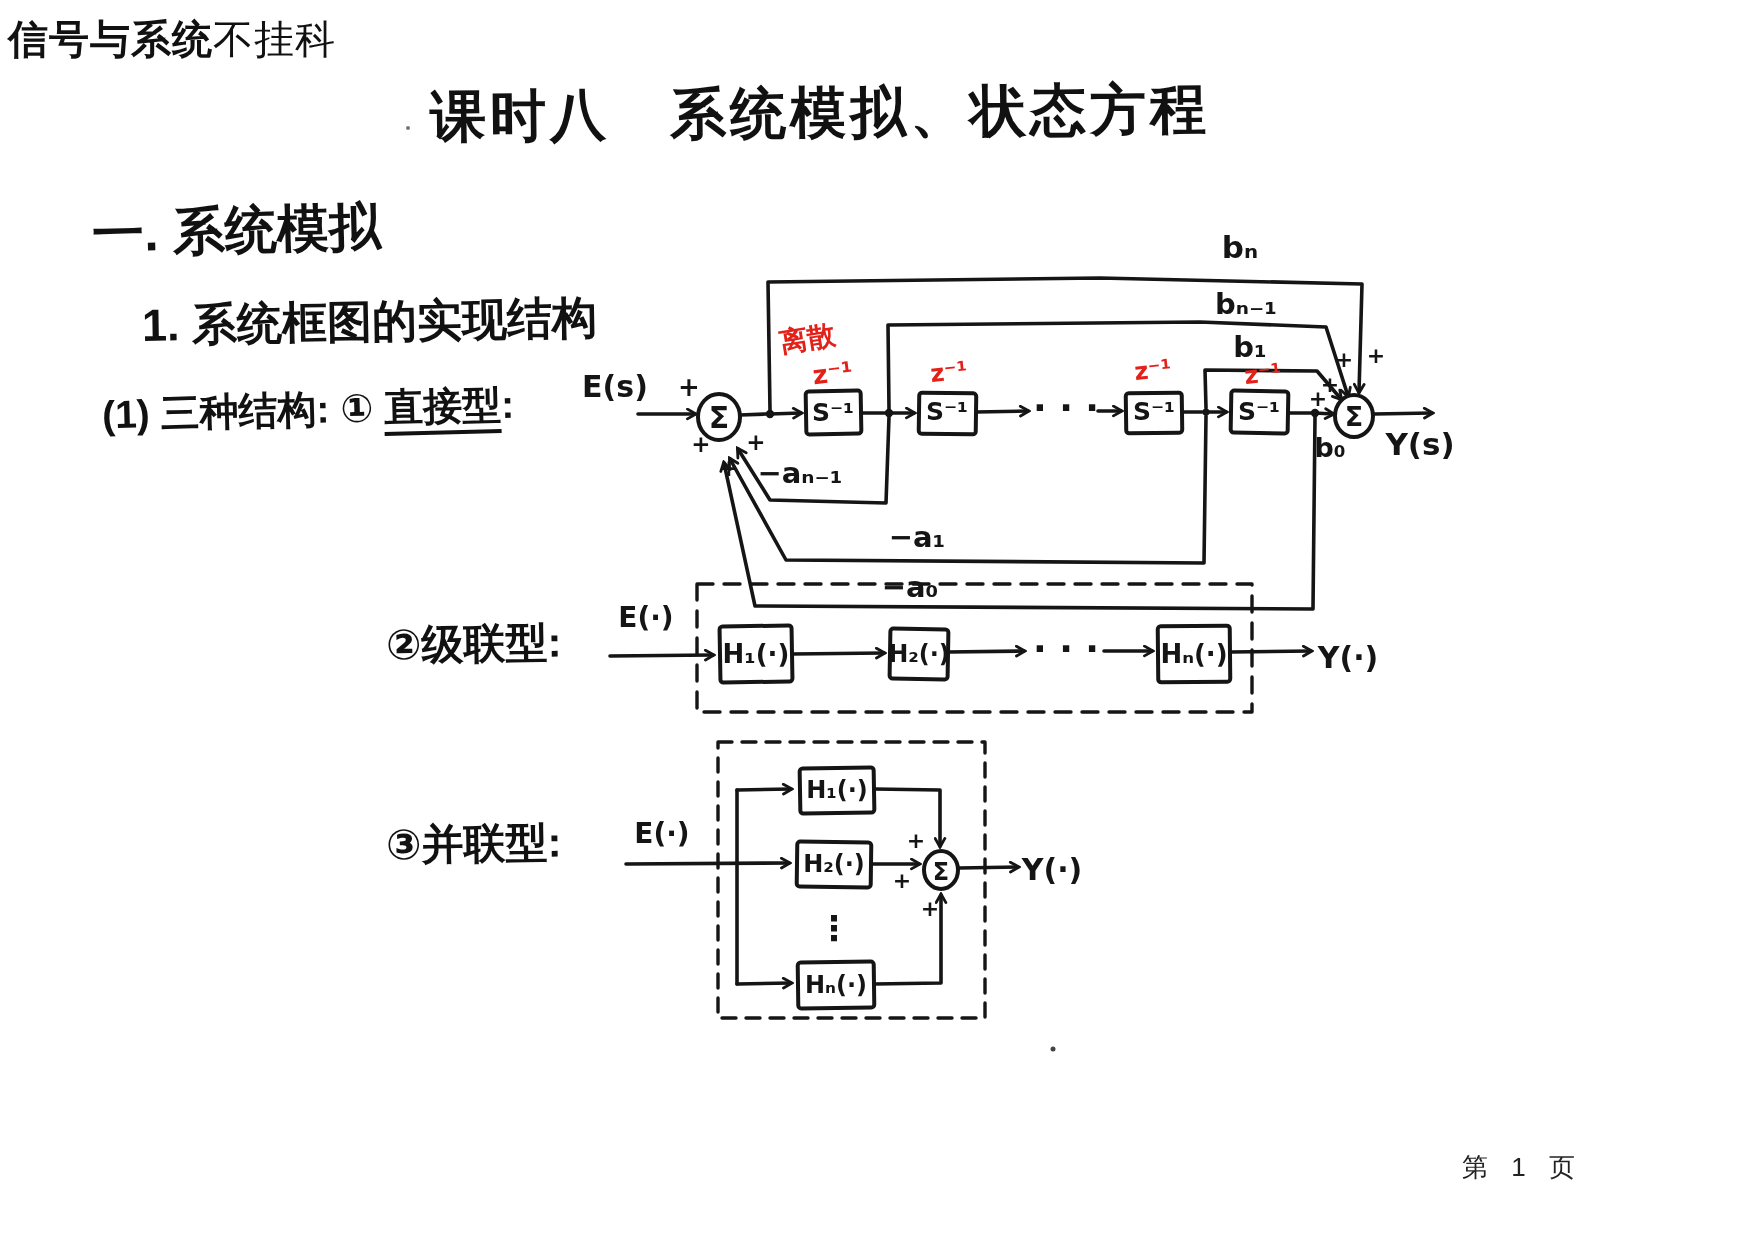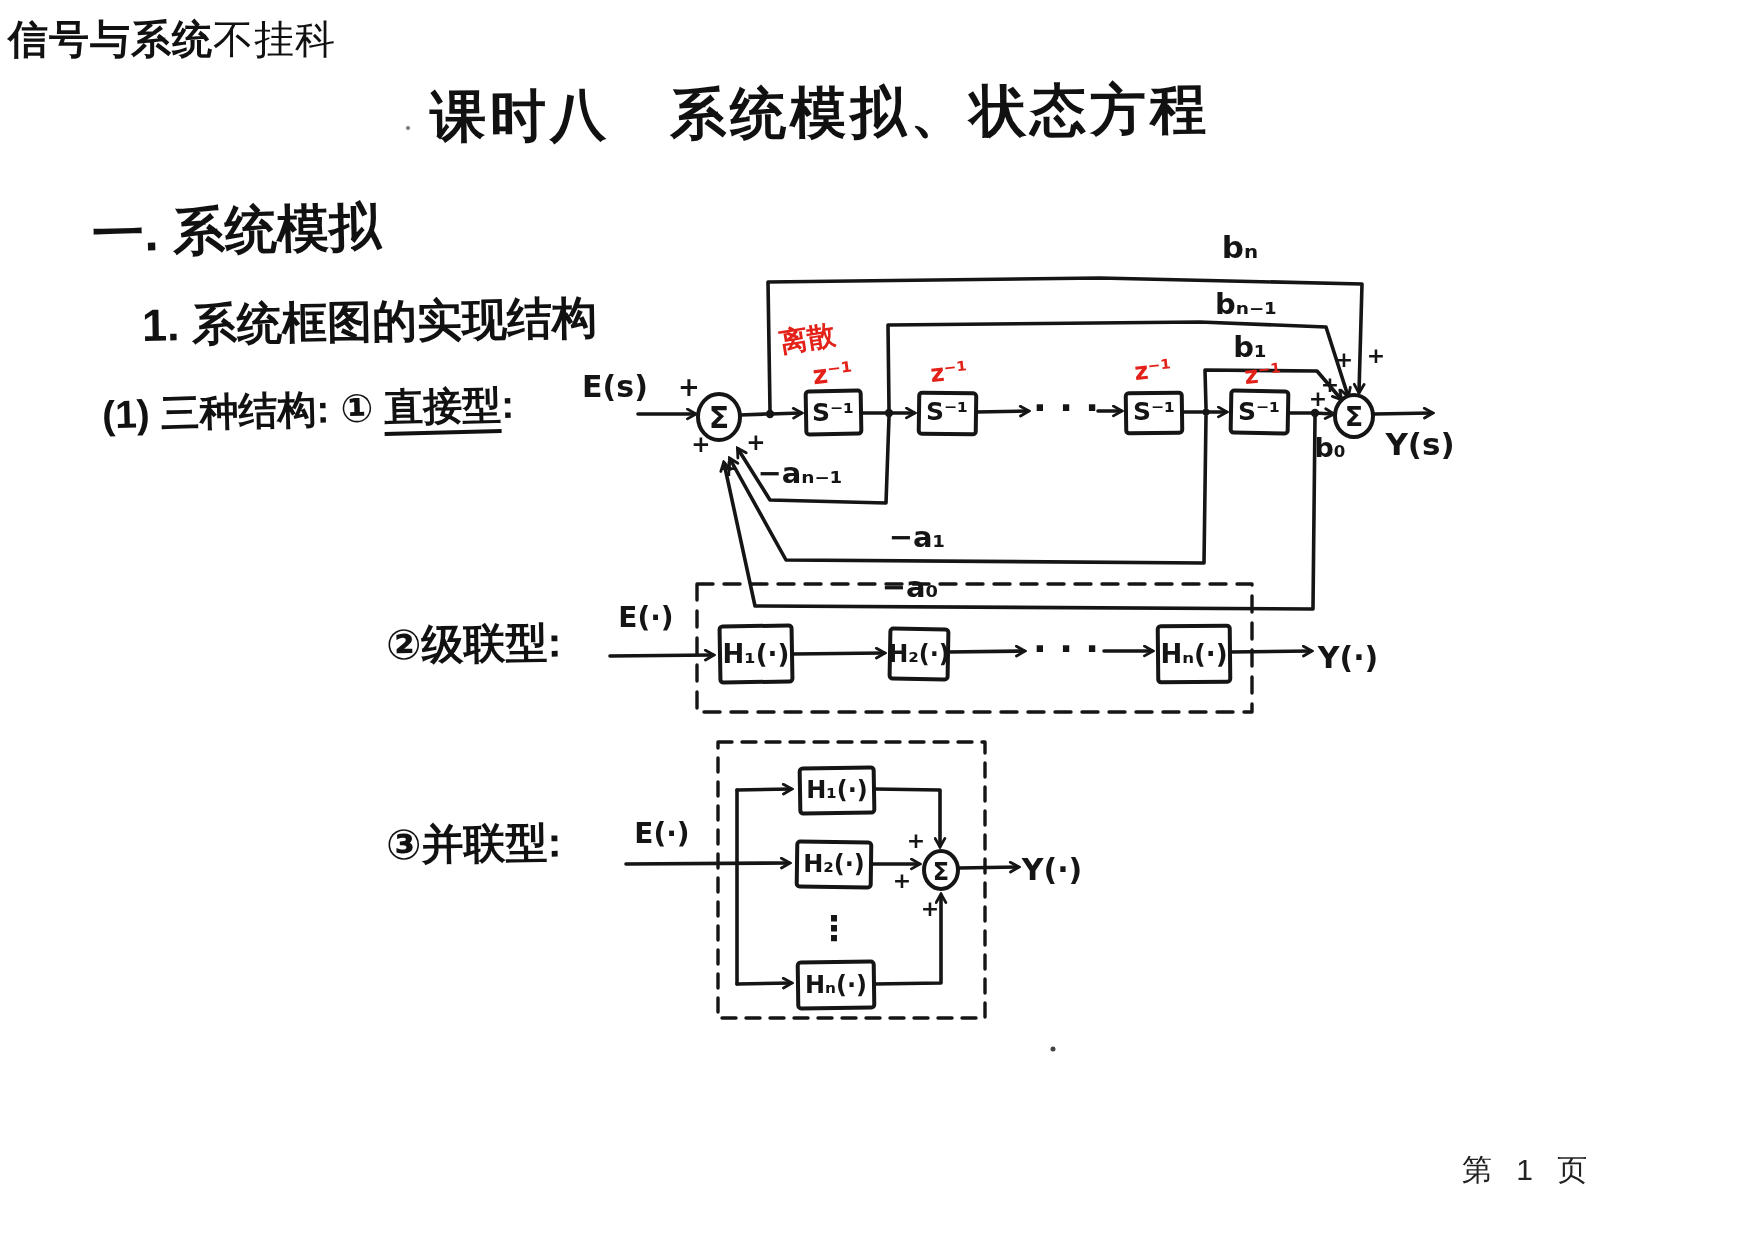--- a/index.html
+++ b/index.html
@@ -10,21 +10,21 @@
   .brand b{font-weight:700;}
   .brand span.light{font-weight:400;}
   .hand{font-weight:700;}
   .title{left:430px;top:76px;font-size:56px;letter-spacing:4px;transform:rotate(-0.6deg);}
   .h1{left:92px;top:196px;font-size:52px;transform:rotate(-1.5deg);}
   .h2{left:142px;top:292px;font-size:45px;transform:rotate(-1deg);}
   .h3{left:102px;top:383px;font-size:39px;transform:rotate(-1.5deg);}
   .h3 .ul{border-bottom:4px solid #111;padding-bottom:3px;}
   .cascadeLabel{left:386px;top:616px;font-size:42px;transform:rotate(-1deg);}
   .parallelLabel{left:386px;top:816px;font-size:42px;transform:rotate(-1deg);}
-  .footer{left:1462px;top:1150px;font-size:30px;font-weight:400;letter-spacing:8px;color:#222;}
+  .footer{left:1462px;top:1150px;font-size:26px;font-weight:400;letter-spacing:8px;color:#222;}
   svg.canvas{position:absolute;left:0;top:0;}
   svg.canvas text{font-family:"DejaVu Sans","Liberation Sans",sans-serif;font-weight:600;fill:#151515;}
   svg.canvas text.red{fill:#e32119;font-weight:700;}
 </style>
 </head>
 <body>
 
 <div class="page">
 
   <div class="abs brand">

